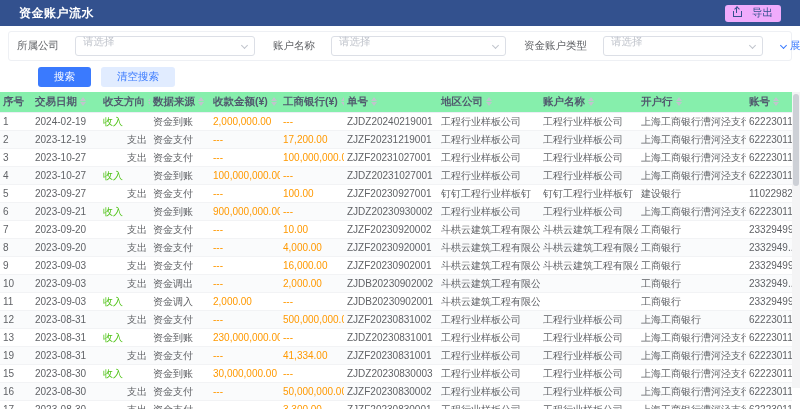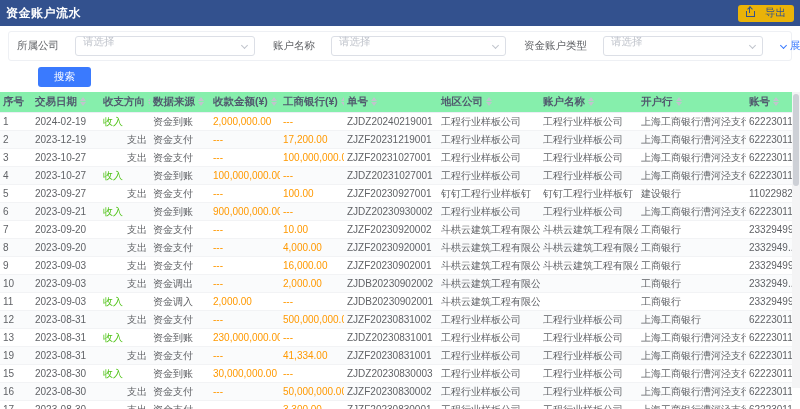--- a/index.html
+++ b/index.html
@@ -1,23 +1,23 @@
 <!DOCTYPE html>
 <html><head>
 <meta charset="utf-8">
 <style>
   * { box-sizing: border-box; margin: 0; padding: 0; }
   html,body { background:#e9ebef; }
   body { font-family: "Liberation Sans", "DejaVu Sans", sans-serif; }
   .app { position:relative; width:800px; height:409px; background:#fff; overflow:hidden; }
 
   
-  .topbar { height:26px; background:#33518e; display:flex; align-items:center; padding:0 6px; }
+  .topbar { height:26px; background:#33518e; display:flex; align-items:center; padding:0 19px; }
   .topbar h1 { color:#fff; font-size:12px; font-weight:bold; letter-spacing:0.5px; }
-  .export-btn { margin-left:auto; background:#eab308; color:#33518e; border:none; border-radius:3px;
+  .export-btn { margin-left:auto; background:#f0abfc; color:#33518e; border:none; border-radius:3px;
     font-size:10.5px; height:17px; padding:0 8px; display:flex; align-items:center; gap:11px; cursor:pointer;text-align:center; }
   .exp-icon { display:inline-block; width:8px; height:8px; position:relative; }
   .exp-icon::before { content:""; position:absolute; left:0; bottom:0; width:7px; height:5px; border:1px solid #33518e; border-top:none; }
   .exp-icon::after { content:""; position:absolute; left:2.5px; top:-1px; width:3px; height:5px;
     border-left:1px solid #33518e; }
   .exp-icon i { position:absolute; top:-2px; left:1.5px; width:4px; height:4px; border-left:1px solid #33518e; border-top:1px solid #33518e; transform:rotate(45deg); }
 
   
   .filter-box { margin:5px 8px 0; border:1px solid #eef0f4; border-radius:3px; padding:4px 8px;
     display:flex; align-items:center; gap:18px; background:#fff; }
@@ -98,20 +98,21 @@
       </div>
     </div>
     <a class="expand">
       <span class="caret-blue"></span>
       <span>展开筛选</span>
     </a>
   </section>
 
   <div class="btn-row">
     <button class="btn btn-primary">搜索</button>
+    <button class="btn btn-light">清空搜索</button>
   </div>
 
   <div class="table-wrap">
     <table>
       <colgroup id="cols">
           <col style="width: 32px;">
           <col style="width: 68px;">
           <col style="width: 50px;">
           <col style="width: 60px;">
           <col style="width: 70px;">

